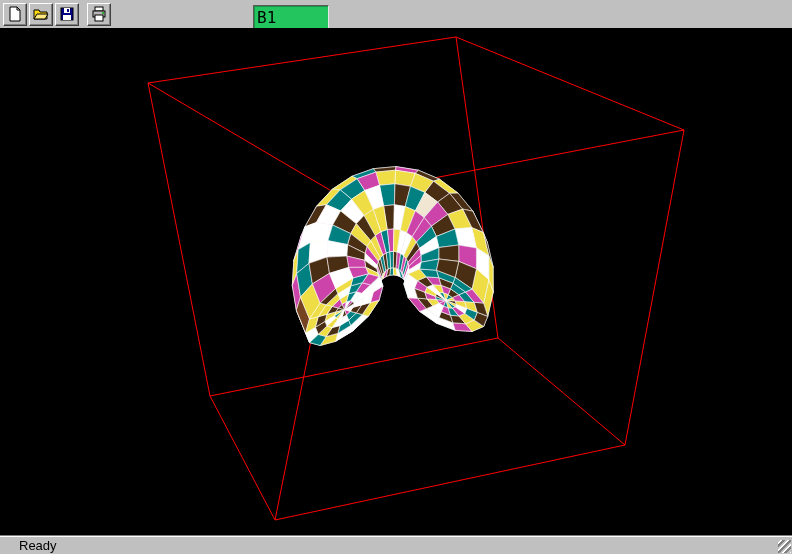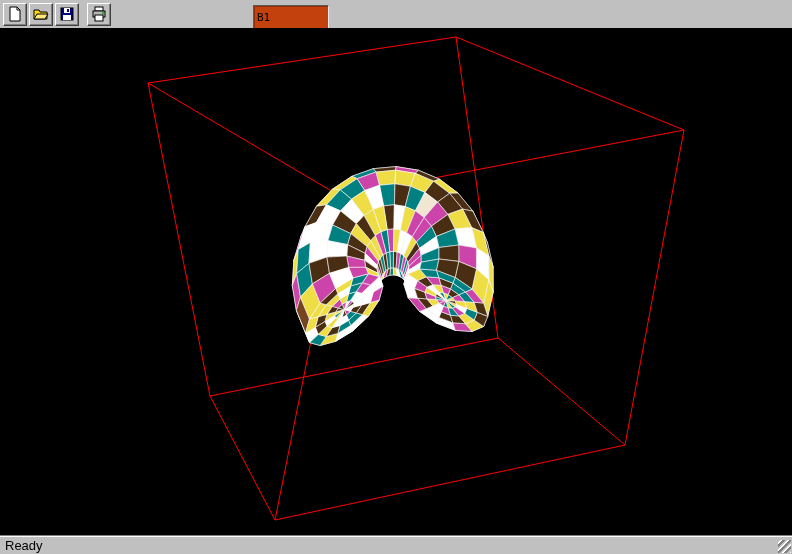--- a/index.html
+++ b/index.html
@@ -18,38 +18,38 @@
     width:24px;height:23px;margin-right:2px;padding:0;
     background:#c0c0c0;cursor:pointer;
     border:1px solid;border-color:#ffffff #404040 #404040 #ffffff;
     box-shadow:inset -1px -1px 0 #808080;
     display:flex;align-items:center;justify-content:center;
   }
   .tb-btn svg{display:block}
   .tb-btn.print{margin-left:6px}
   .field{
     position:absolute;top:5px;height:13px;
-    background:#c2410c;color:#000;
+    background:#22c55e;color:#000;
     border:1px solid;border-color:#5a5a5a #e6e6e6 #e6e6e6 #5a5a5a;
     box-shadow:inset 1px 1px 0 rgba(0,0,0,.25);
     font-family:"DejaVu Sans Mono","Liberation Mono",monospace;
-    font-size:11px;line-height:13px;padding:5px 3px;
+    font-size:16px;line-height:13px;padding:5px 3px;
   }
   .field-id{left:253px;width:68px}
   .field-name{left:349px;width:144px}
   
   .viewport{height:507px;background:#000;position:relative;overflow:hidden}
   .viewport svg{display:block}
   
   .statusbar{
     height:18px;background:#c0c0c0;position:relative;
     border-top:1px solid #808080;
     box-shadow:inset 0 1px 0 #ffffff;
     display:flex;align-items:center;
-    padding-left:5px;font-size:13px;color:#000;
+    padding-left:19px;font-size:13px;color:#000;
   }
   .grip{
     position:absolute;right:1px;bottom:1px;width:13px;height:13px;
     background:repeating-linear-gradient(135deg,
       rgba(0,0,0,0) 0 2px,#ffffff 2px 3px,#808080 3px 5px);
   }
 </style>
 </head>
 <body>
 

